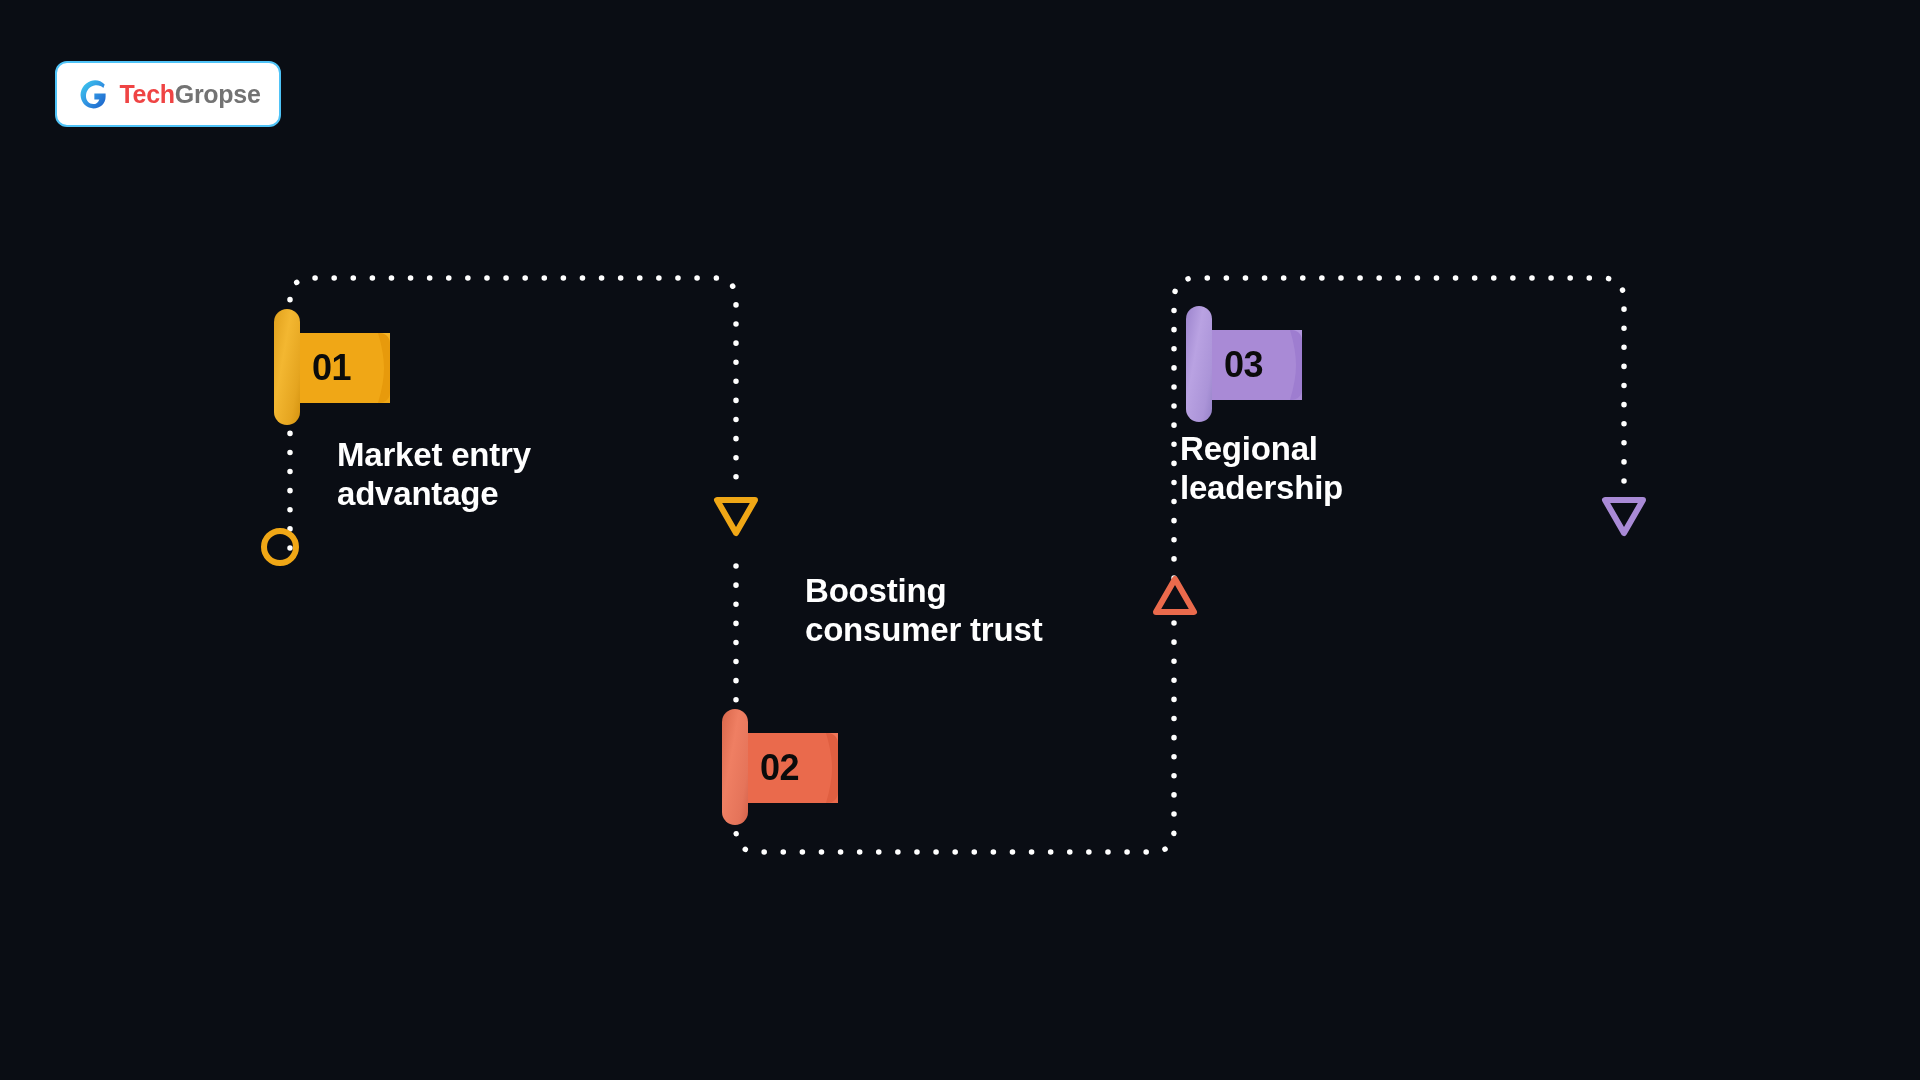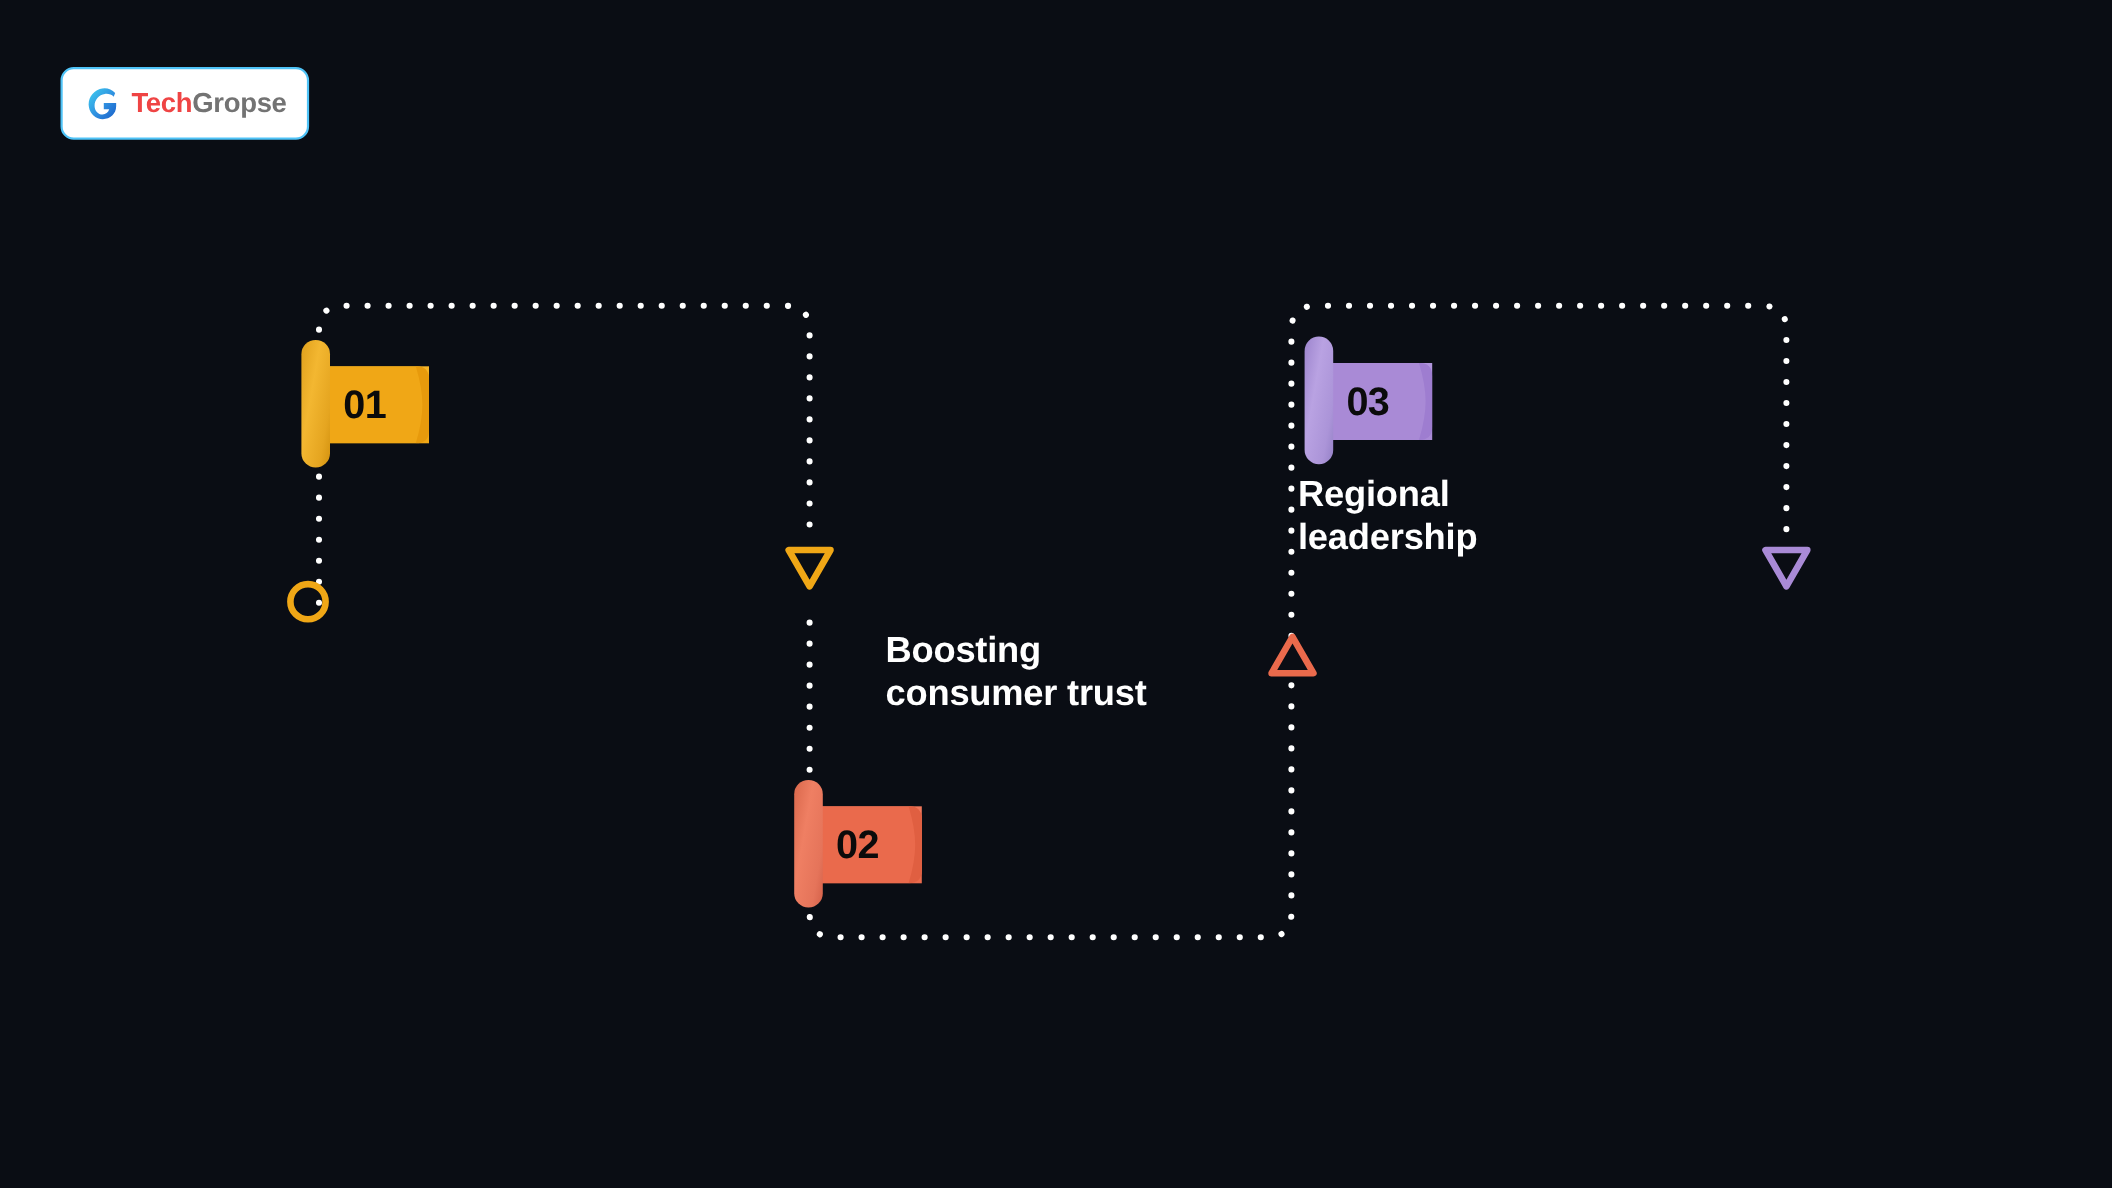--- a/index.html
+++ b/index.html
@@ -156,20 +156,22 @@
     <span class="pole"></span>
     <span class="banner">
       <svg viewBox="0 0 98 70" width="98" height="70" preserveAspectRatio="none">
         <path d="M0,0 L86,0 Q98,0 98,12 L98,58 Q98,70 86,70 L0,70 Z" fill="#f0a716"></path>
         <path d="M86,0 Q98,0 98,12 L98,58 Q98,70 86,70 Q92,50 92,35 Q92,20 86,0 Z" fill="#e79a0c"></path>
       </svg>
     </span>
     <span class="num">01</span>
   </div>
 
+  <div class="step-title" style="left:337px; top:436px; width:340px;">Market entry
+advantage</div>
 
   <span class="marker" style="left:258px; top:525px;">
     <svg width="44" height="44" viewBox="0 0 44 44">
       <circle cx="22" cy="22" r="16" fill="none" stroke="#f0a716" stroke-width="6"></circle>
     </svg>
   </span>
 
   <span class="marker" style="left:709px; top:488px;">
     <svg width="54" height="54" viewBox="0 0 54 54">
       <path d="M8,12 L46,12 L27,45 Z" fill="none" stroke="#f0a716" stroke-width="6" stroke-linejoin="round"></path>

